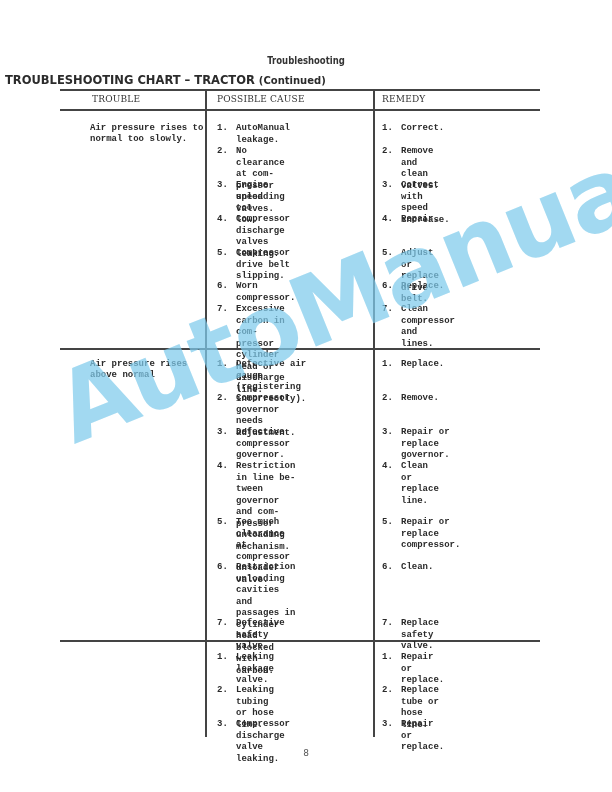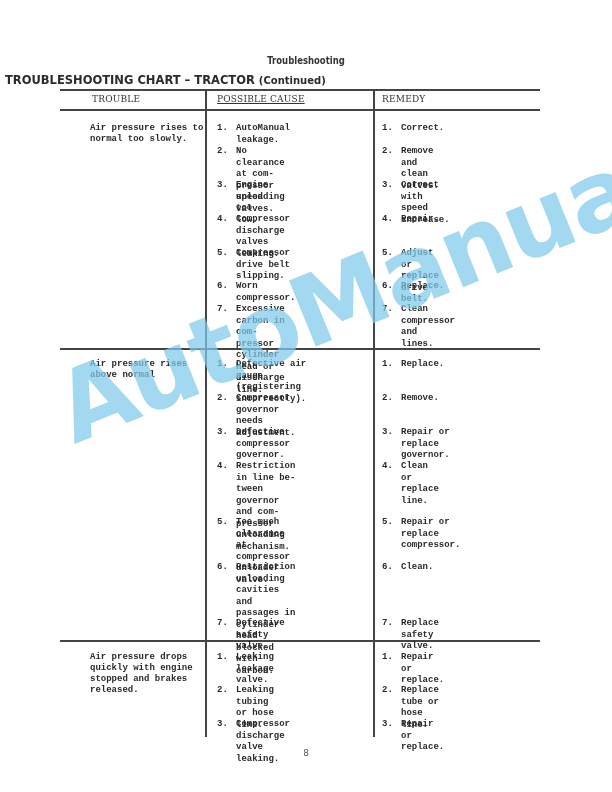--- a/index.html
+++ b/index.html
@@ -33,21 +33,21 @@
   </div>
 
   <div class="hline" style="top:89px;height:1.5px;"></div>
   <div class="hline" style="top:109px;height:1.5px;"></div>
   <div class="hline" style="top:348px;height:2px;"></div>
   <div class="hline" style="top:640px;height:2px;"></div>
   <div class="vline" style="left:205px;top:89px;height:648px;"></div>
   <div class="vline" style="left:373px;top:89px;height:648px;"></div>
 
   <div class="hdr" style="left:92px;">TROUBLE</div>
-  <div class="hdr" style="left:217px;text-decoration:underline;">POSSIBLE CAUSE</div>
+  <div class="hdr" style="left:217px;">POSSIBLE CAUSE</div>
   <div class="hdr" style="left:382px;">REMEDY</div>
 
   <div class="cell" style="left:90px;top:123px;white-space:pre-line;">Air pressure rises to
 normal too slowly.</div>
 
   <div class="item" style="left:217px;top:123px;">
       <span class="num">1.</span>
       <span class="txt">AutoManual leakage.</span>
     </div>
   <div class="item" style="left:382px;top:123px;">
@@ -189,24 +189,20 @@
 
   <div class="item" style="left:217px;top:618px;">
       <span class="num">7.</span>
       <span class="txt">Defective safety valve.</span>
     </div>
   <div class="item" style="left:382px;top:618px;">
       <span class="num">7.</span>
       <span class="txt">Replace safety valve.</span>
     </div>
 
-  <div class="cell" style="left:90px;top:652px;white-space:pre-line;">Air pressure drops
-quickly with engine
-stopped and brakes
-released.</div>
 
   <div class="item" style="left:217px;top:652px;">
       <span class="num">1.</span>
       <span class="txt">Leaking leakage
 valve.</span>
     </div>
   <div class="item" style="left:382px;top:652px;">
       <span class="num">1.</span>
       <span class="txt">Repair or replace.</span>
     </div>

